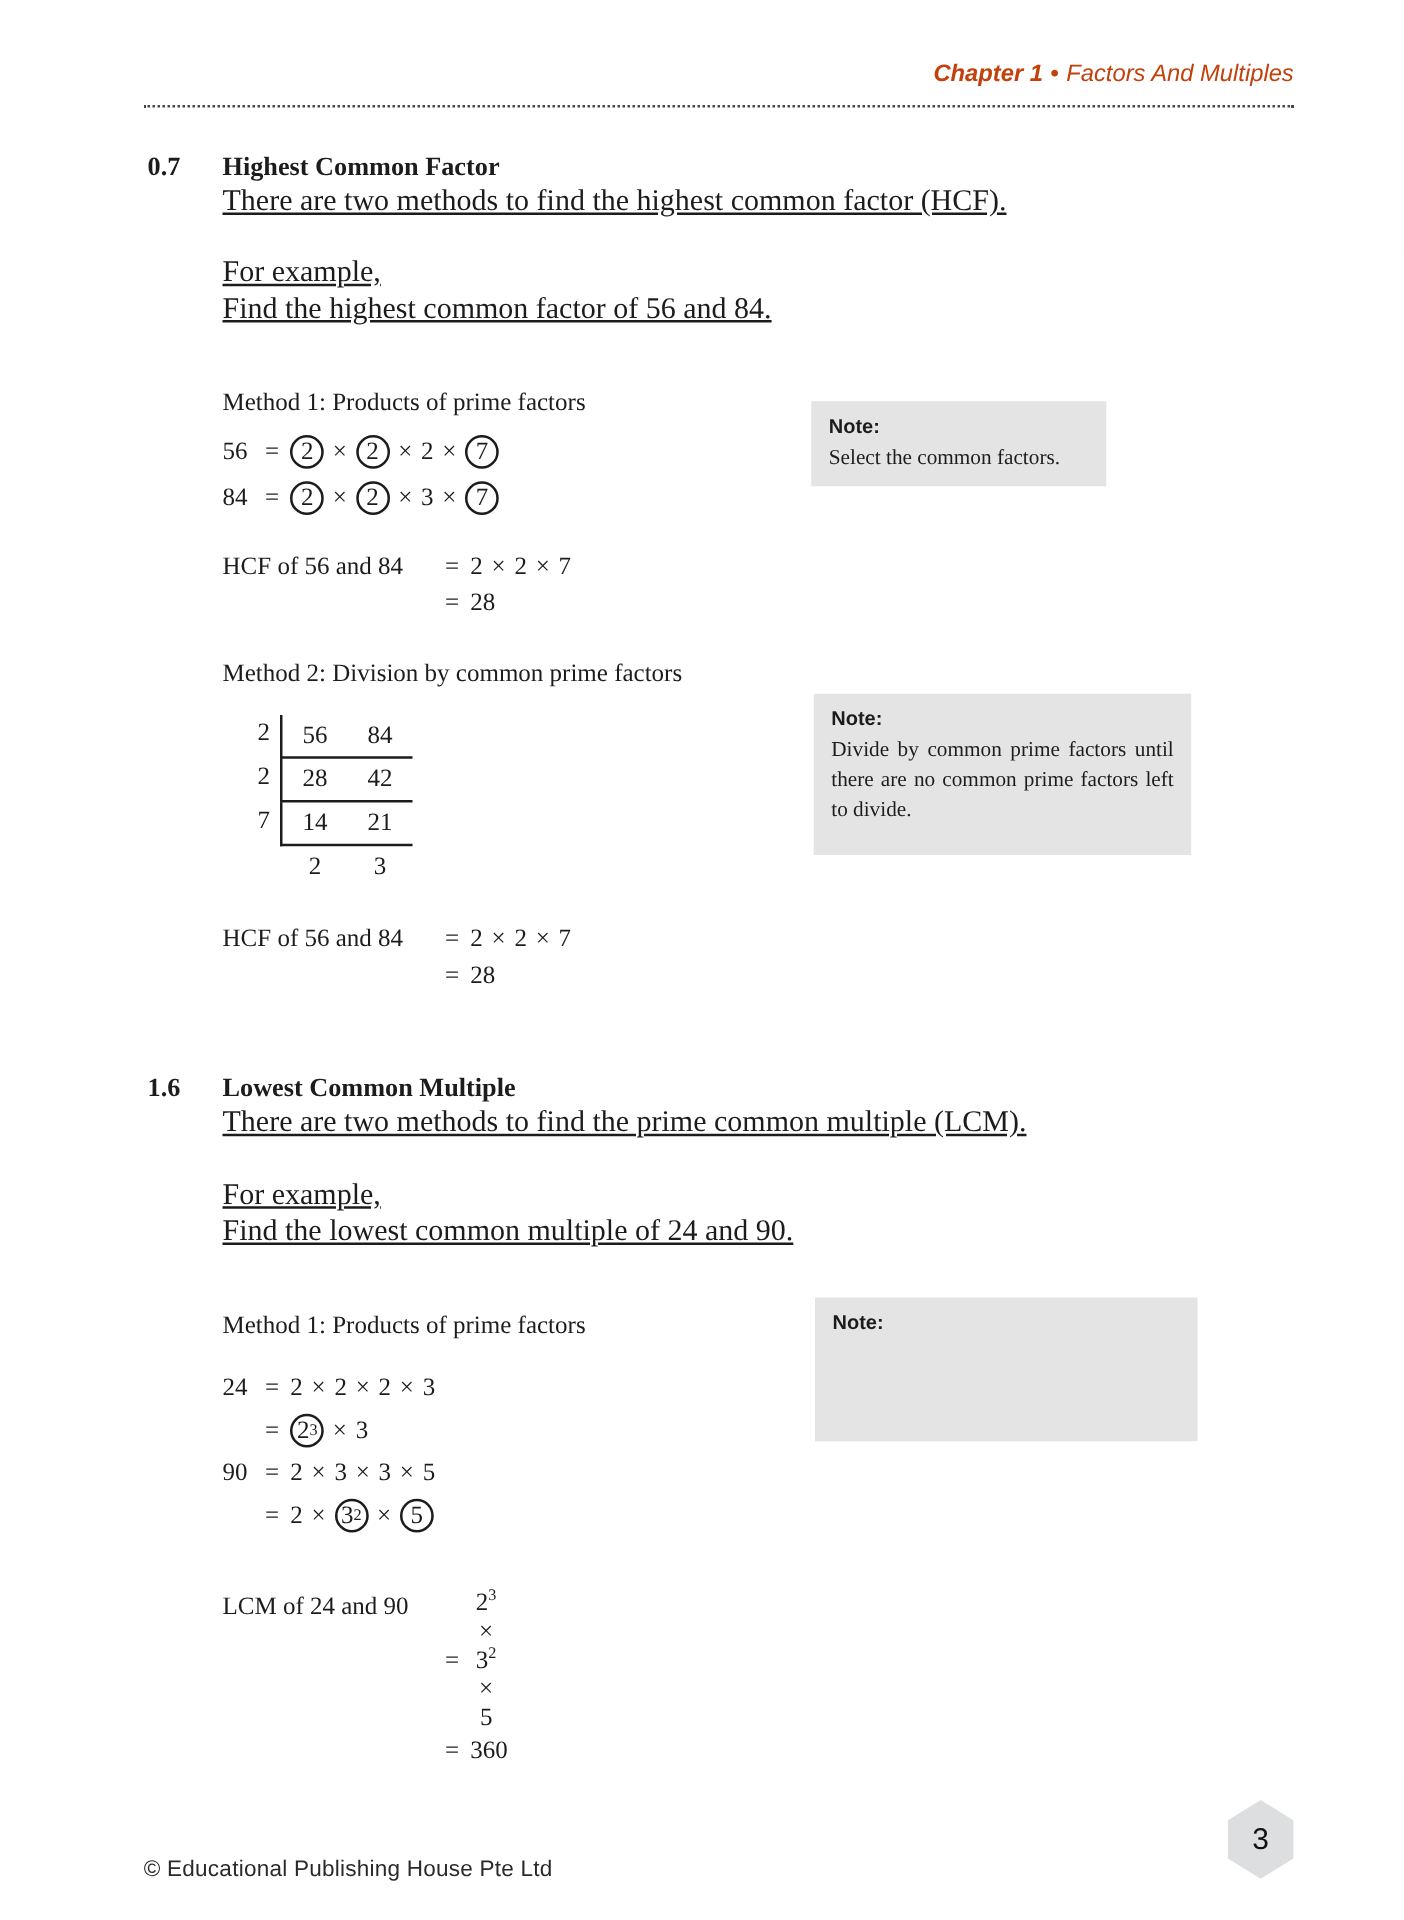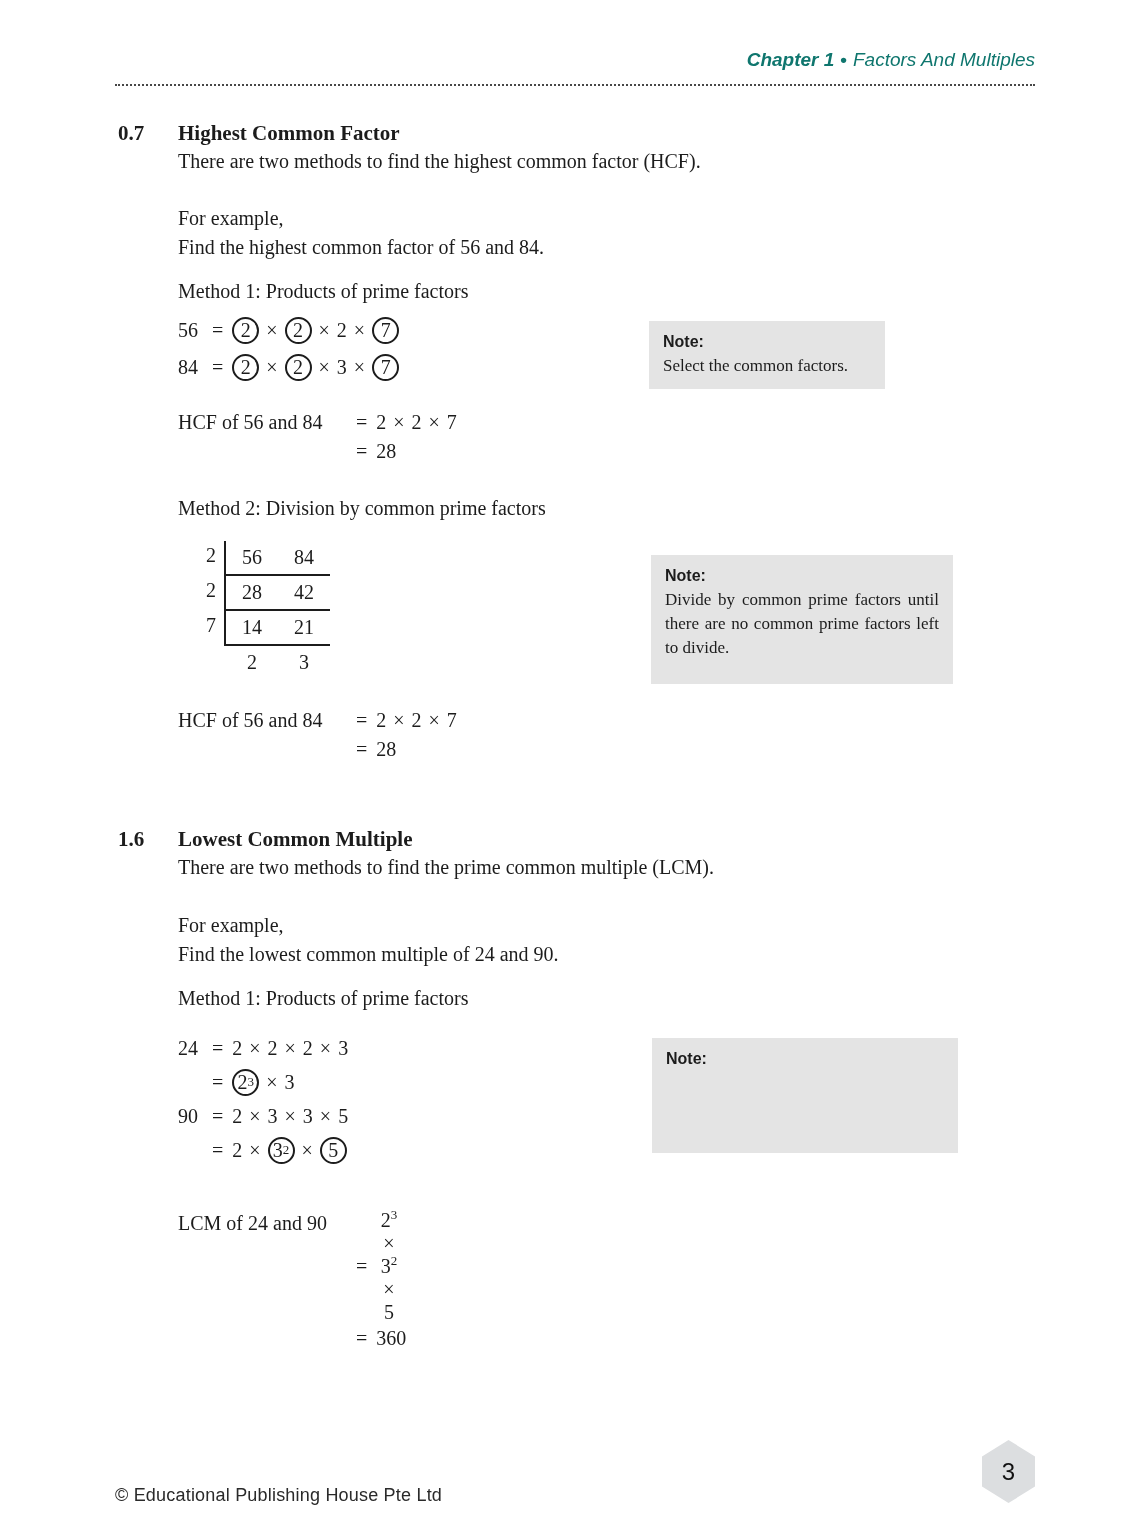--- a/index.html
+++ b/index.html
@@ -14,43 +14,43 @@
     overflow:hidden;
   }
   
   .header {
     margin:46px 88px 0 0;
     text-align:right;
     font-family:"Liberation Sans", sans-serif;
     font-style:italic;
     font-size:19px;
     line-height:28px;
-    color:#0f766e;
+    color:#c2410c;
   }
   .header .chapter { font-weight:bold; }
   .header .sep { font-weight:bold; margin:0 6px; font-style:normal; }
   .dotted-rule {
     margin:10px 0 0 115px;
     width:920px;
     border-bottom:2px dotted #474747;
   }
   
   .main { margin-left:178px; width:700px; }
   .sec-heading {
     position:relative;
     margin-top:33px;
     font-weight:bold;
     font-size:21px;
     line-height:28px;
   }
   .sec-heading .sec-num { position:absolute; left:-60px; top:0; }
-  .body-line { font-size:20px; line-height:29px; }
+  .body-line { font-size:24px; line-height:29px;text-decoration:underline; }
   .gap-28 { margin-top:28px; }
   .gap-29 { margin-top:29px; }
-  .method-heading { margin-top:15px; font-size:20px; line-height:29px; }
+  .method-heading { margin-top:46px; font-size:20px; line-height:29px; }
   
   .eq-block { margin-top:6px; }
   .eq-block-lcm { margin-top:20px; }
   .eq-line { display:flex; align-items:center; font-size:20px; min-height:30px; }
   .eq-line.h37 { min-height:37px; }
   .eq-line.h38 { min-height:38px; }
   .eq-lhs { display:inline-block; width:34px; }
   .eq-sign { display:inline-block; margin-right:9px; }
   .tok sup, .r-line sup { font-size:13px; vertical-align:super; line-height:0; }
   .tok.circled {

